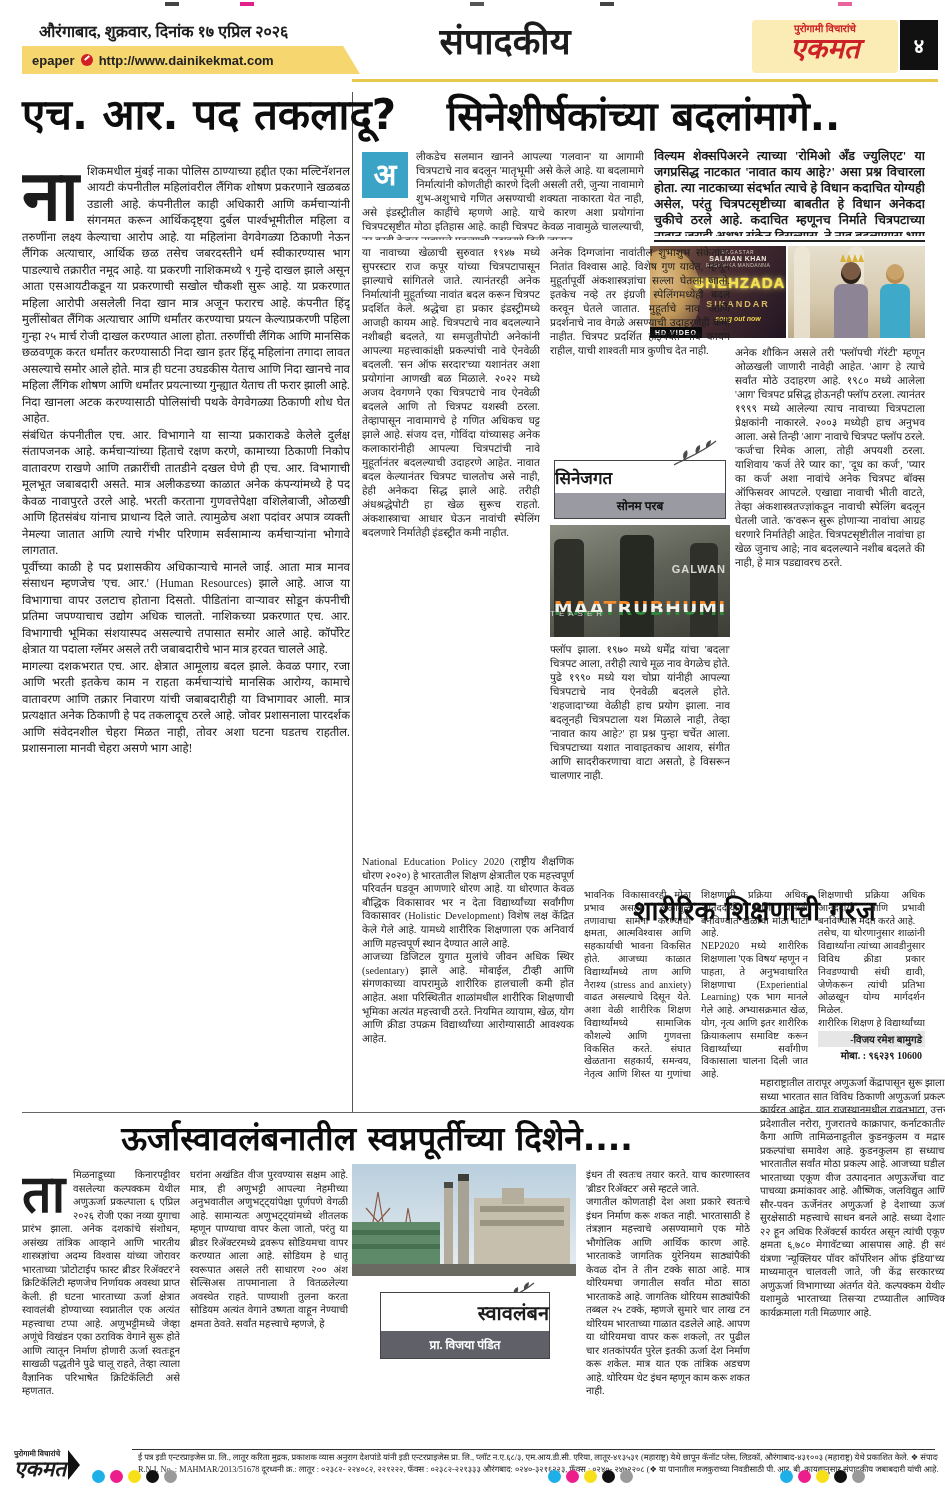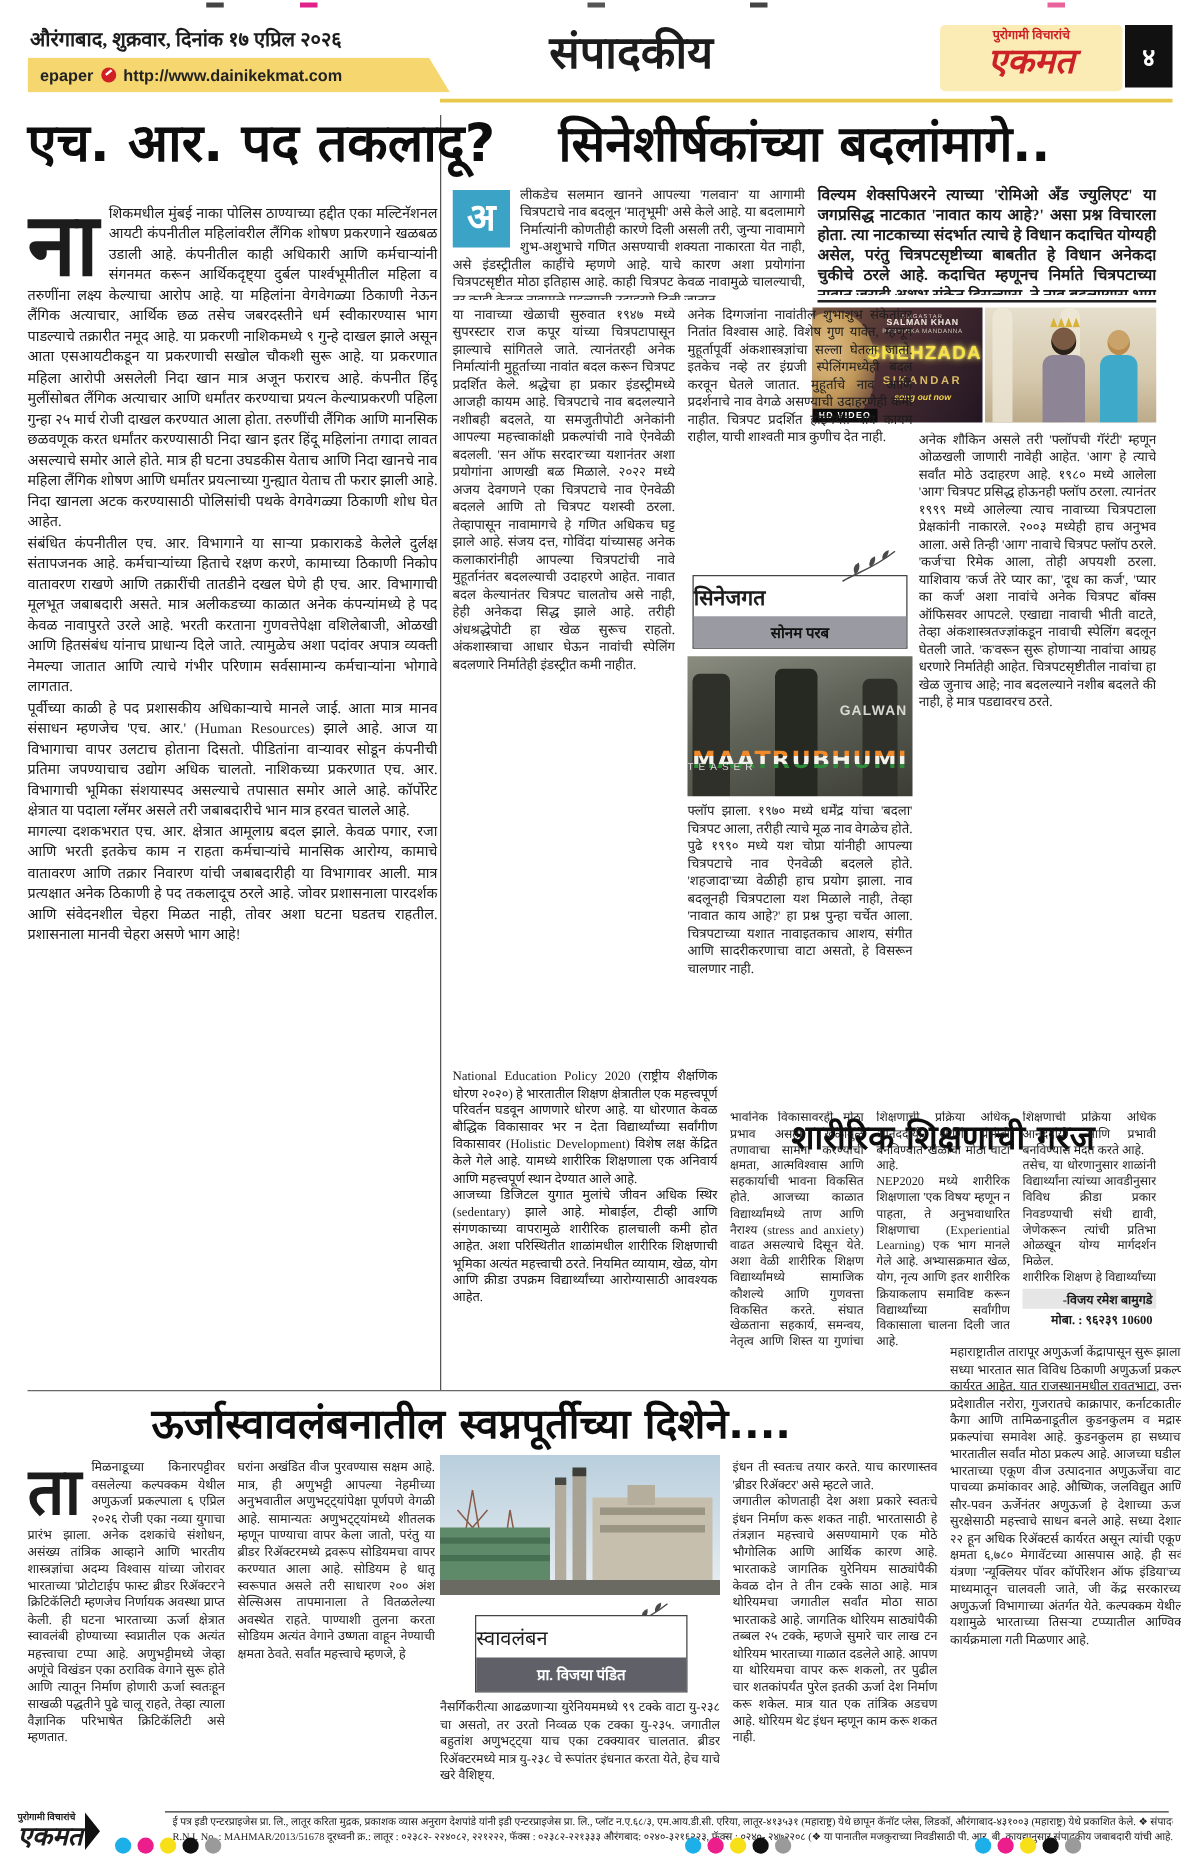--- a/index.html
+++ b/index.html
@@ -4,21 +4,21 @@
 <style>
   html,body{margin:0;padding:0;background:#fff;}
   #page{position:relative;width:945px;height:1501px;background:#fff;overflow:hidden;
         font-family:"Liberation Serif","DejaVu Serif",serif;color:#1c1c1c;}
   .abs{position:absolute;}
   .just{text-align:justify;}
   .prel{white-space:pre-line;}
   .bodytxt{font-size:10.5px;line-height:14px;overflow:hidden;}
   .hl{font-family:"DejaVu Sans","Liberation Sans",sans-serif;font-weight:900;color:#0d0d0d;white-space:nowrap;}
   
-  .dateline{font-size:16px;font-weight:700;}
+  .dateline{font-size:16px;font-weight:700;margin-left:15px;}
   .ribbon{background:#f5d66f;clip-path:polygon(0 0,95% 0,100% 100%,0 100%);
           display:flex;align-items:center;gap:6px;padding:4px 10px;}
   .ribbon .lbl{font-family:"Liberation Sans",sans-serif;font-weight:700;font-size:13px;color:#222;}
   .epicon{width:12px;height:12px;border-radius:50%;background:#d11f26;display:inline-block;position:relative;}
   .epicon::after{content:"";position:absolute;left:3px;top:3px;width:6px;height:2px;background:#fff;transform:rotate(-40deg);}
   .section-title{font-size:36px;font-weight:900;text-align:center;font-family:"DejaVu Sans",sans-serif;}
   .masthead{background:#fbecb6;border-radius:4px;text-align:center;padding-top:3px;}
   .masthead .tag{color:#cc2127;font-size:10px;font-weight:700;line-height:11px;}
   .masthead .ttl{color:#cc2127;font-size:28px;font-weight:900;font-style:italic;line-height:30px;
                  font-family:"DejaVu Sans",sans-serif;}
@@ -64,21 +64,21 @@
             letter-spacing:1px;font-family:"DejaVu Sans",sans-serif;
             background:linear-gradient(180deg,#f28a2a 0%,#f28a2a 34%,#f2f2ea 34%,#f2f2ea 66%,#2e8b3a 66%,#2e8b3a 100%);
             -webkit-background-clip:text;background-clip:text;color:transparent;}
   .tz-sub{position:absolute;left:0;right:0;bottom:19px;color:#ddd;font-size:8px;
           letter-spacing:4px;font-family:"Liberation Sans",sans-serif;}
   
   .smalltxt{font-size:9.8px;line-height:12.8px;overflow:hidden;}
   .byline{background:#e6e6e6;text-align:right;font-weight:700;font-size:10px;padding:1px 3px;margin-top:4px;}
   .contact{text-align:right;font-weight:700;font-size:10px;padding:1px 3px;}
   
-  .darkbox .t{font-size:16px;font-weight:400;text-align:left;padding:6px 0 5px;font-family:"DejaVu Sans",sans-serif;}
+  .darkbox .t{font-size:20px;font-weight:700;text-align:right;padding:6px 0 5px;font-family:"DejaVu Sans",sans-serif;}
   .darkbox{border:1.5px solid #444;background:#fff;}
   .darkbox .a{background:#5f6068;color:#fff;text-align:center;font-size:12px;font-weight:700;padding:5px 0;}
   
   .ft-tag{font-size:7.5px;font-weight:700;line-height:8px;}
   .ft-logo{font-size:21px;font-weight:900;font-style:italic;line-height:22px;font-family:"DejaVu Sans",sans-serif;}
   .ft-line{font-size:8.3px;line-height:11px;color:#222;white-space:nowrap;overflow:hidden;}
   .dotrow{display:flex;gap:5px;}
   .dot{width:13px;height:13px;border-radius:50%;}
   .regmark{position:absolute;top:2px;height:4px;width:14px;}
   .vline{background:#555;width:1px;}
@@ -252,21 +252,20 @@
       <path d="M12 22 q-3 -7 3 -10 q2 6 -3 10" fill="#4a4a4a"></path>
       <path d="M24 16 q-2 -7 4 -9 q1 6 -4 9" fill="#4a4a4a"></path>
       <path d="M34 10 q-1 -6 5 -8 q0 6 -5 8" fill="#4a4a4a"></path>
     </svg>
 
     <div class="abs darkbox" style="left:358px;top:176px;width:168px;">
       <div class="t">स्वावलंबन</div>
       <div class="a">प्रा. विजया पंडित</div>
     </div>
 
-    <div class="abs bodytxt just" style="left:330px;top:244px;width:224px;height:80px;font-size:10px;line-height:13.5px;">नैसर्गिकरीत्या आढळणाऱ्या युरेनियममध्ये ९९ टक्के वाटा यु-२३८ चा असतो, तर उरतो निव्वळ एक टक्का यु-२३५. जगातील बहुतांश अणुभट्ट्या याच एका टक्क्यावर चालतात. ब्रीडर रिॲक्टरमध्ये मात्र यु-२३८ चे रूपांतर इंधनात करता येते, हेच याचे खरे वैशिष्ट्य.</div>
 
     <div class="abs bodytxt just prel" style="left:564px;top:52px;width:164px;height:270px;font-size:10px;line-height:13.5px;">इंधन ती स्वतःच तयार करते. याच कारणास्तव 'ब्रीडर रिॲक्टर' असे म्हटले जाते.
 जगातील कोणताही देश अशा प्रकारे स्वतःचे इंधन निर्माण करू शकत नाही. भारतासाठी हे तंत्रज्ञान महत्त्वाचे असण्यामागे एक मोठे भौगोलिक आणि आर्थिक कारण आहे. भारताकडे जागतिक युरेनियम साठ्यांपैकी केवळ दोन ते तीन टक्के साठा आहे. मात्र थोरियमचा जगातील सर्वांत मोठा साठा भारताकडे आहे. जागतिक थोरियम साठ्यांपैकी तब्बल २५ टक्के, म्हणजे सुमारे चार लाख टन थोरियम भारताच्या गाळात दडलेले आहे. आपण या थोरियमचा वापर करू शकलो, तर पुढील चार शतकांपर्यंत पुरेल इतकी ऊर्जा देश निर्माण करू शकेल. मात्र यात एक तांत्रिक अडचण आहे. थोरियम थेट इंधन म्हणून काम करू शकत नाही.</div>
 
     <div class="abs bodytxt just" style="left:738px;top:-40px;width:187px;height:364px;font-size:10px;line-height:13.5px;">महाराष्ट्रातील तारापूर अणुऊर्जा केंद्रापासून सुरू झाला. सध्या भारतात सात विविध ठिकाणी अणुऊर्जा प्रकल्प कार्यरत आहेत. यात राजस्थानमधील रावतभाटा, उत्तर प्रदेशातील नरोरा, गुजरातचे काक्रापार, कर्नाटकातील कैगा आणि तामिळनाडूतील कुडनकुलम व मद्रास प्रकल्पांचा समावेश आहे. कुडनकुलम हा सध्याचा भारतातील सर्वांत मोठा प्रकल्प आहे. आजच्या घडीला भारताच्या एकूण वीज उत्पादनात अणुऊर्जेचा वाटा पाचव्या क्रमांकावर आहे. औष्णिक, जलविद्युत आणि सौर-पवन ऊर्जेनंतर अणुऊर्जा हे देशाच्या ऊर्जा सुरक्षेसाठी महत्त्वाचे साधन बनले आहे. सध्या देशात २२ हून अधिक रिॲक्टर्स कार्यरत असून त्यांची एकूण क्षमता ६,७८० मेगावॅटच्या आसपास आहे. ही सर्व यंत्रणा 'न्यूक्लियर पॉवर कॉर्पोरेशन ऑफ इंडिया'च्या माध्यमातून चालवली जाते, जी केंद्र सरकारच्या अणुऊर्जा विभागाच्या अंतर्गत येते. कल्पक्कम येथील यशामुळे भारताच्या तिसऱ्या टप्प्यातील आण्विक कार्यक्रमाला गती मिळणार आहे.</div>
   </div>
 
   <div class="abs" style="left:132px;top:1449px;width:803px;height:1px;background:#333;"></div>
 
   <div class="abs" style="left:14px;top:1450px;width:118px;display:flex;align-items:center;gap:2px;">

